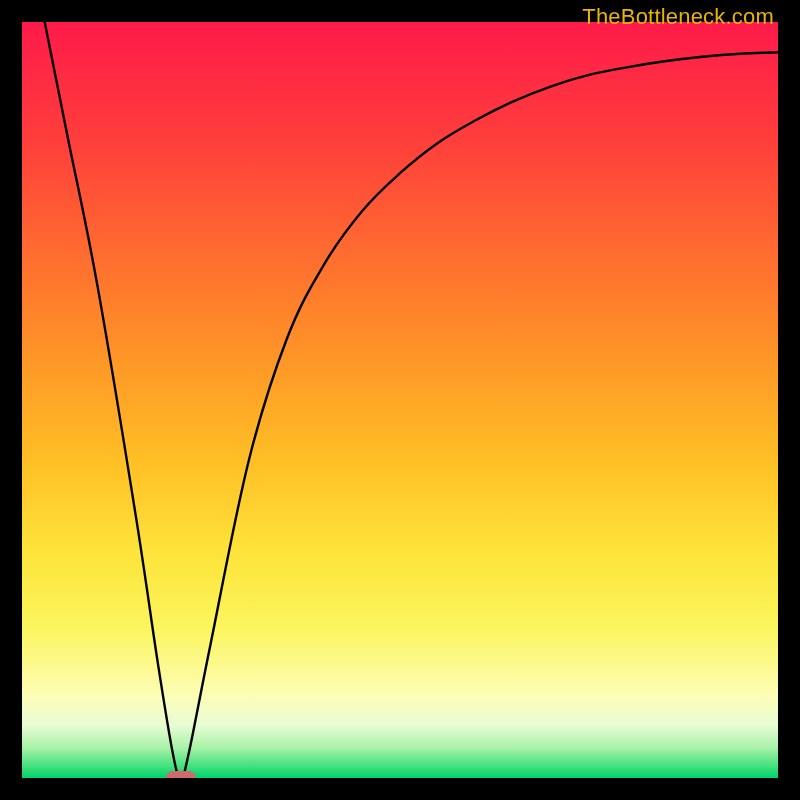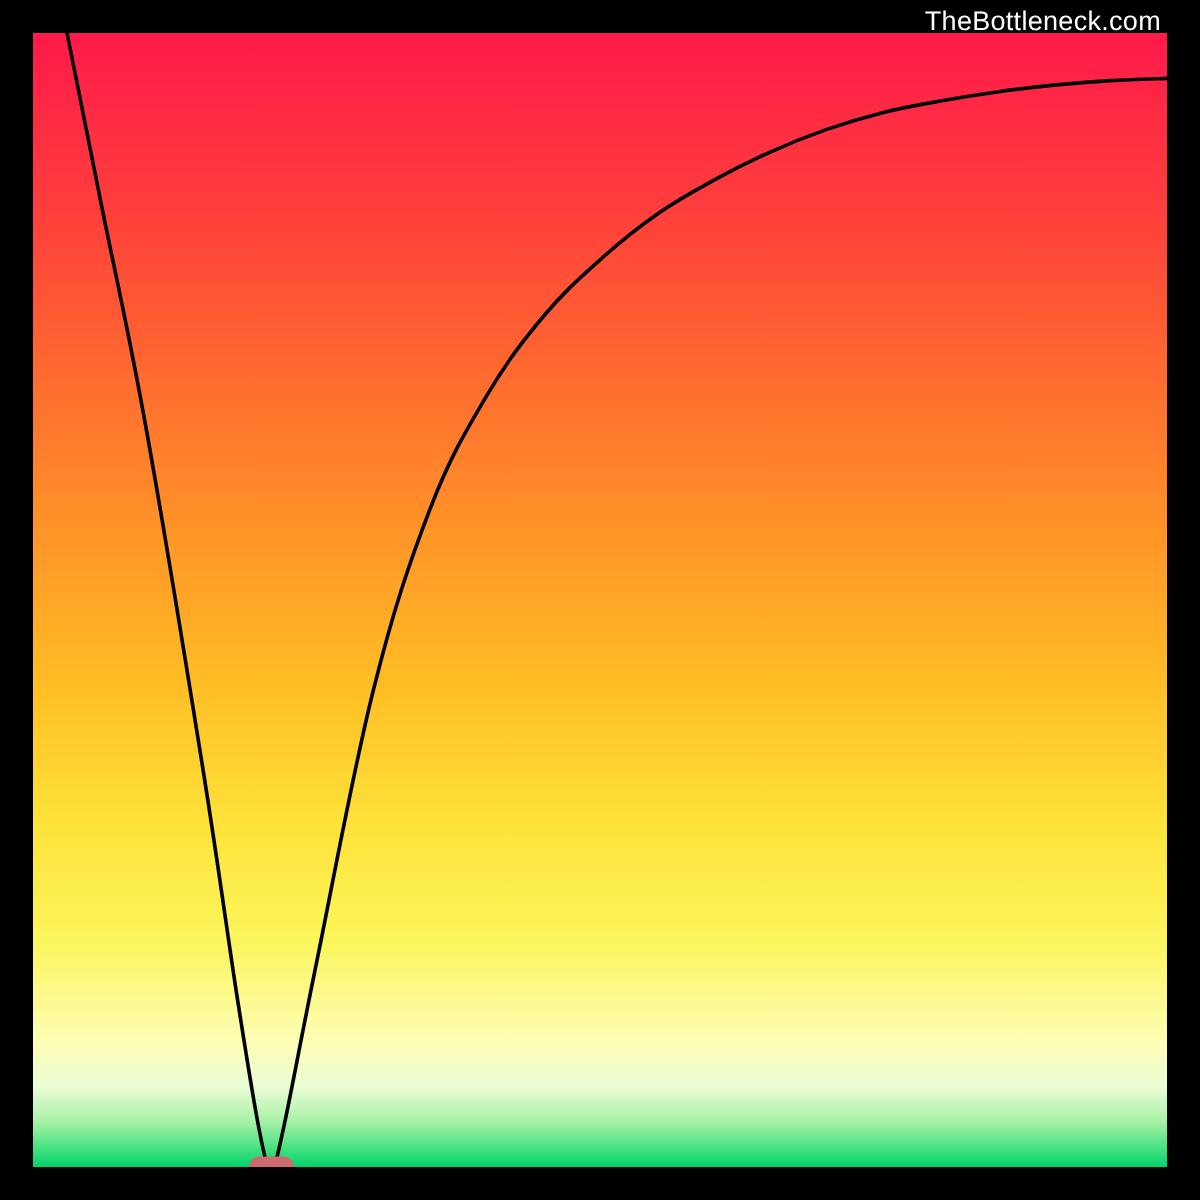--- a/index.html
+++ b/index.html
@@ -34,22 +34,22 @@
       #fdfdb5 89%,
       #e8fcd4 93%,
       #a8f2a8 96%,
       #3fe07d 98.5%,
       #00d36b 100%);
   }
   .watermark {
     position: absolute;
     top: 4px;
     right: 26px;
-    color: #ffffff;
-    font-size: 18px;
+    color: #eab308;
+    font-size: 22px;
     font-weight: 500;
     letter-spacing: 0.2px;
     pointer-events: none;
   }
   svg.curve {
     position: absolute;
     inset: 0;
     width: 100%;
     height: 100%;
   }

